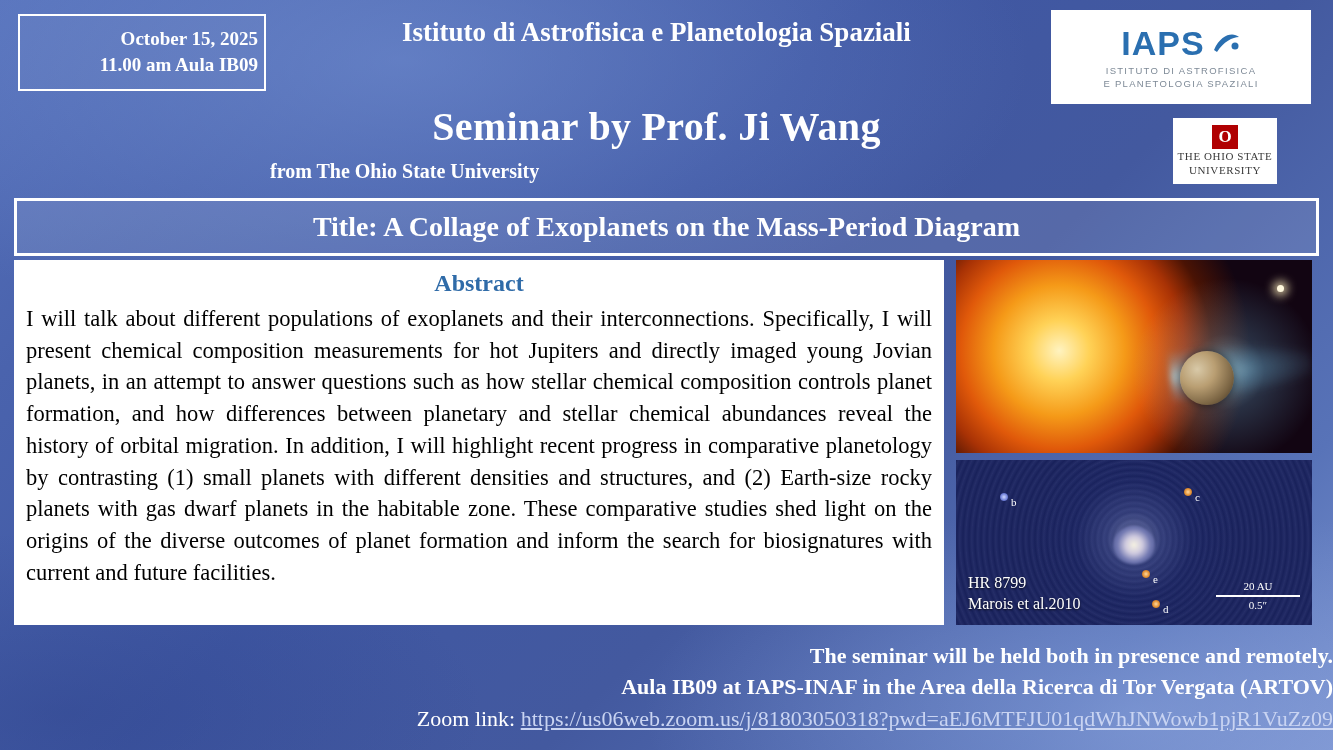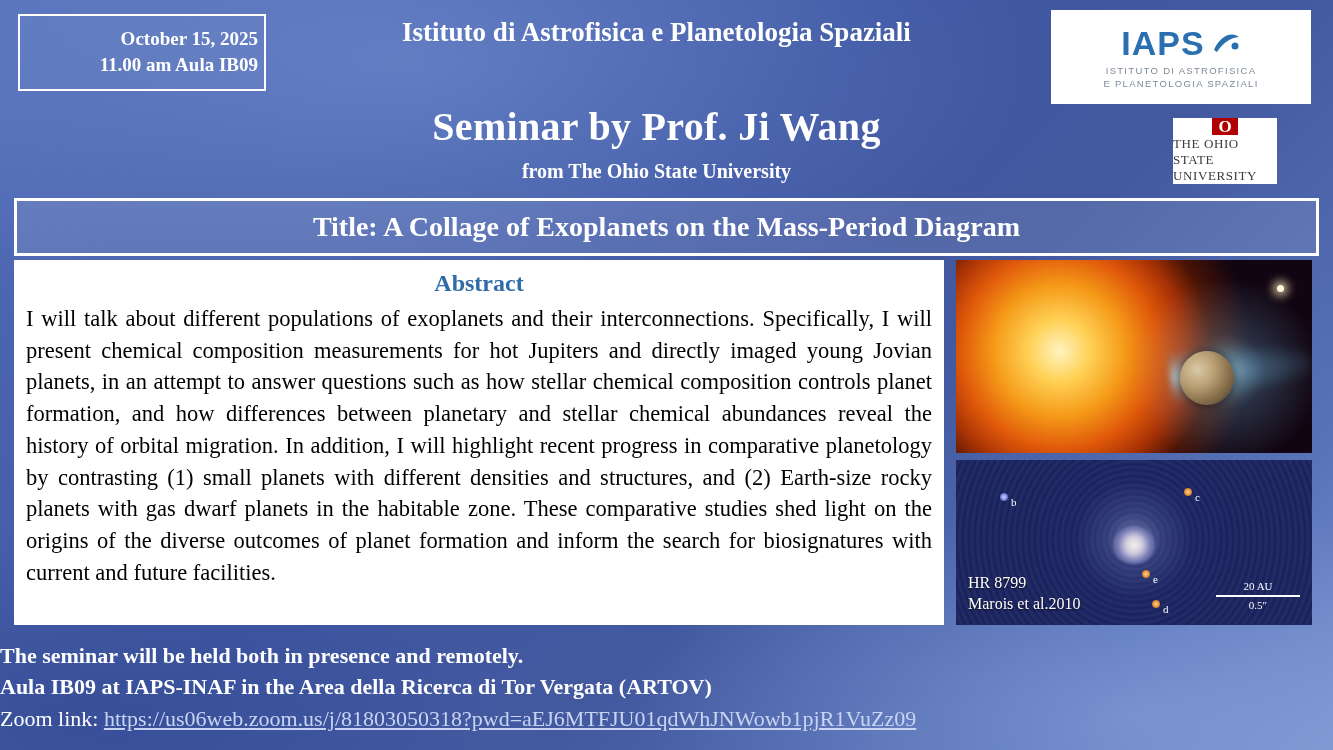--- a/index.html
+++ b/index.html
@@ -71,21 +71,20 @@
     color: #ffffff;
     font-weight: bold;
     font-size: 40px;
     letter-spacing: 0.3px;
   }
   .seminar-sub {
     position: absolute;
     left: 270px;
     right: 290px;
     top: 160px;
-    text-align: center;
     color: #ffffff;
     font-weight: bold;
     font-size: 20px;
   }
 
   
   .iaps-logo {
     position: absolute;
     right: 22px;
     top: 10px;
@@ -146,23 +145,23 @@
   .osu-mark span {
     color: #ffffff;
     font-family: "Liberation Serif", serif;
     font-weight: bold;
     font-size: 17px;
     line-height: 1;
   }
   .osu-text {
     color: #3a3a3a;
     font-family: "Liberation Serif", serif;
-    font-size: 13px;
+    font-size: 11px;
     letter-spacing: 0.6px;
-    text-align: left;
+    text-align: center;
     line-height: 1.25;
   }
 
   
   .title-bar {
     position: absolute;
     left: 14px;
     right: 14px;
     top: 198px;
     height: 52px;
@@ -323,21 +322,21 @@
     background: #ffffff;
     margin: 2px 0;
   }
 
   
   .footer {
     position: absolute;
     left: 0;
     right: 0;
     top: 640px;
-    text-align: left;
+    text-align: right;
     color: #ffffff;
   }
   .footer .l1, .footer .l2 {
     font-weight: bold;
     font-size: 22px;
     line-height: 1.42;
   }
   .footer .l3 {
     font-size: 22px;
     line-height: 1.5;

